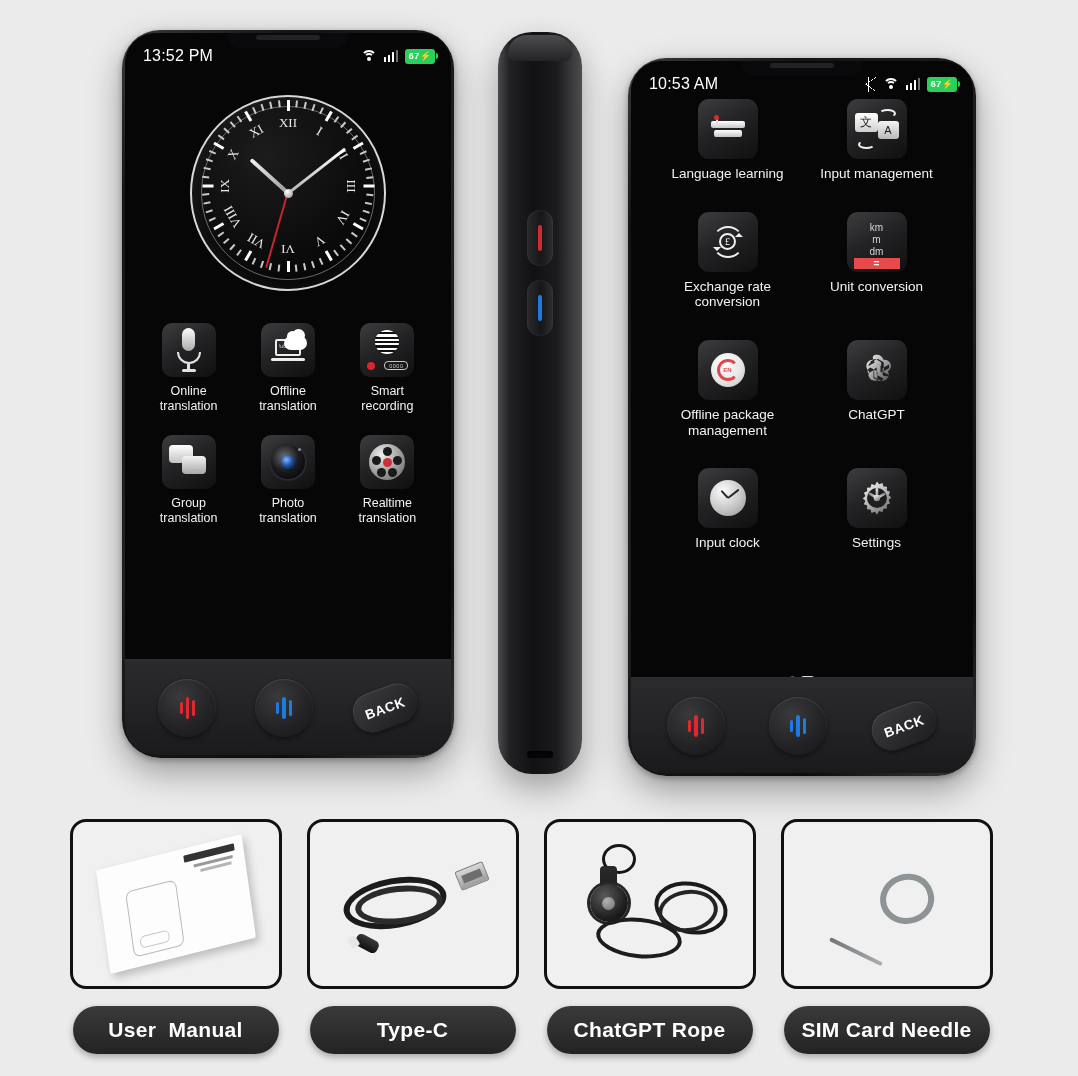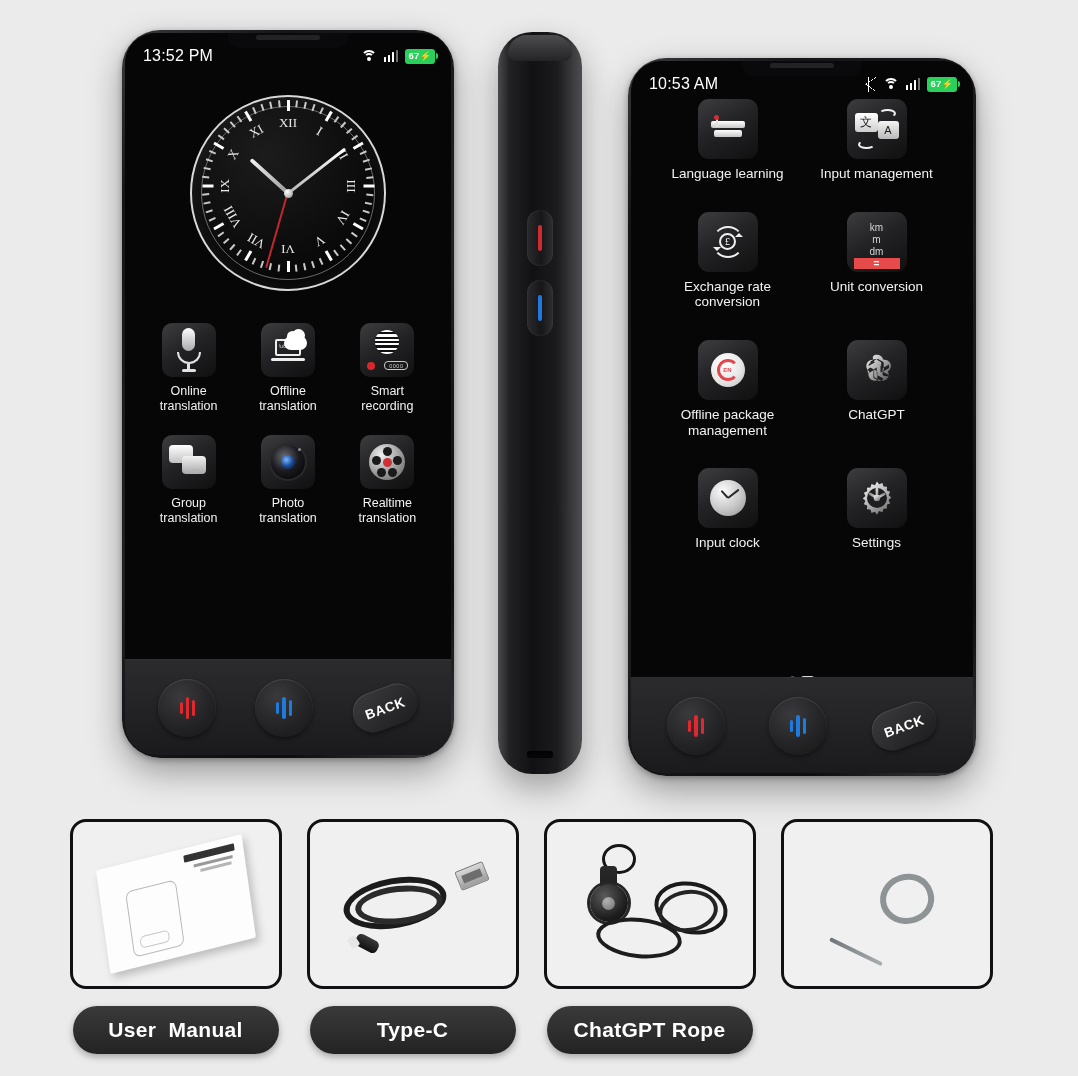--- a/index.html
+++ b/index.html
@@ -930,15 +930,18 @@
     </div>
   </div>
 
   <div class="acc">
     <div class="acc-card">
       <div class="simpin">
         <div class="sp-loop"></div>
         <div class="sp-needle"></div>
       </div>
     </div>
+    <div class="acc-pill">
+      <span>SIM Card Needle</span>
+    </div>
   </div>
 
 </div>
 
 </body></html>

